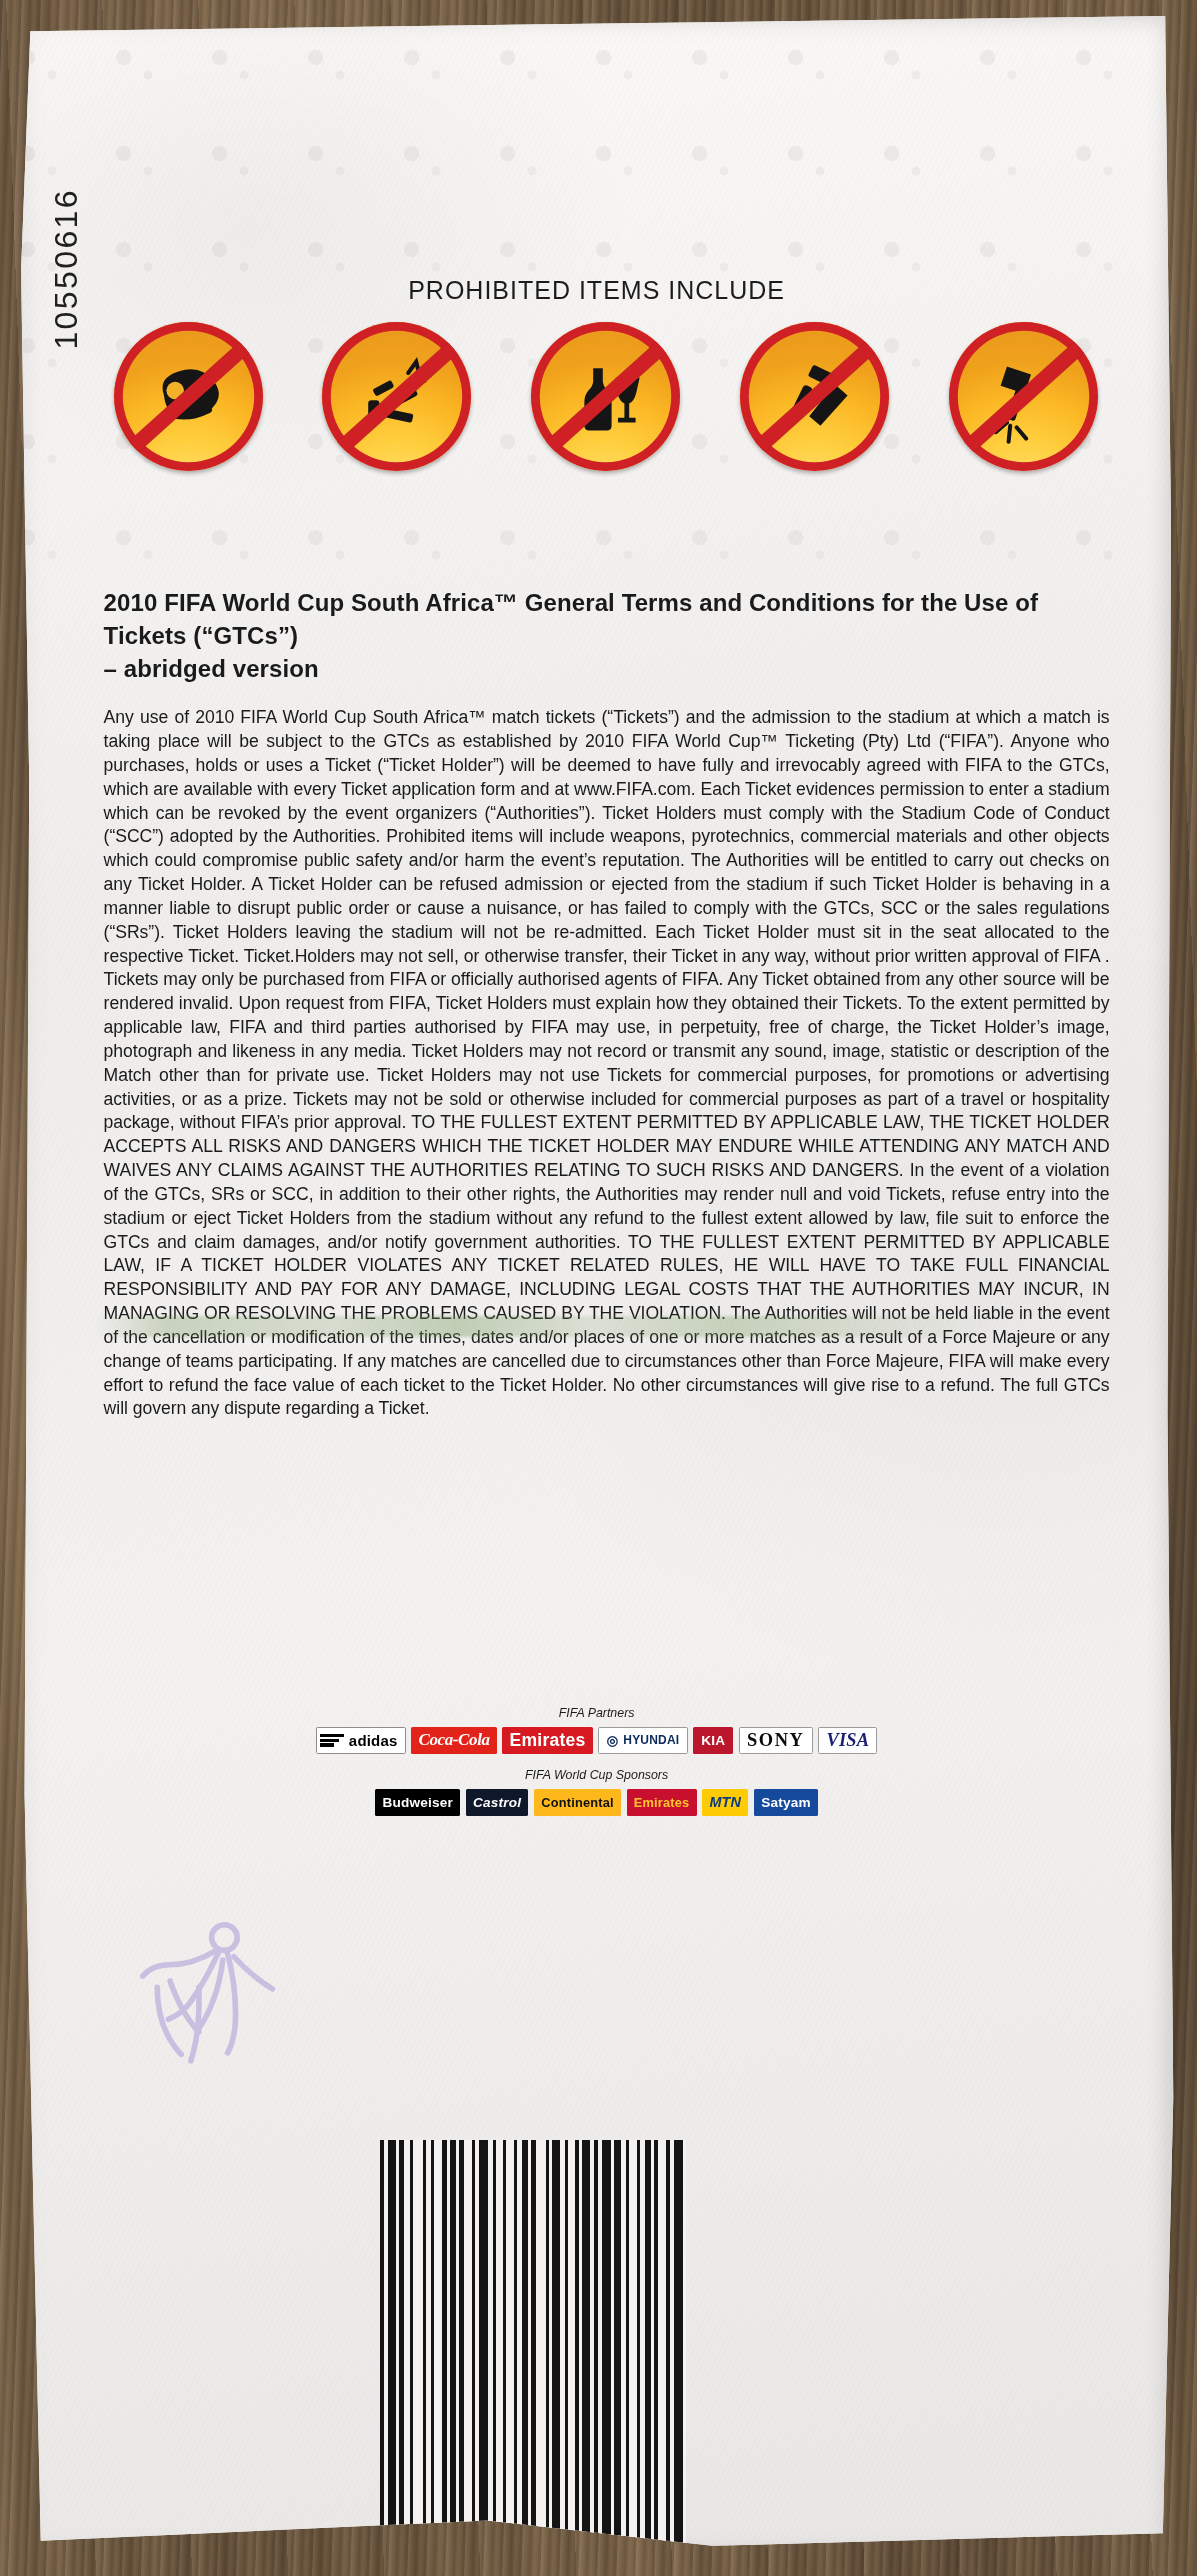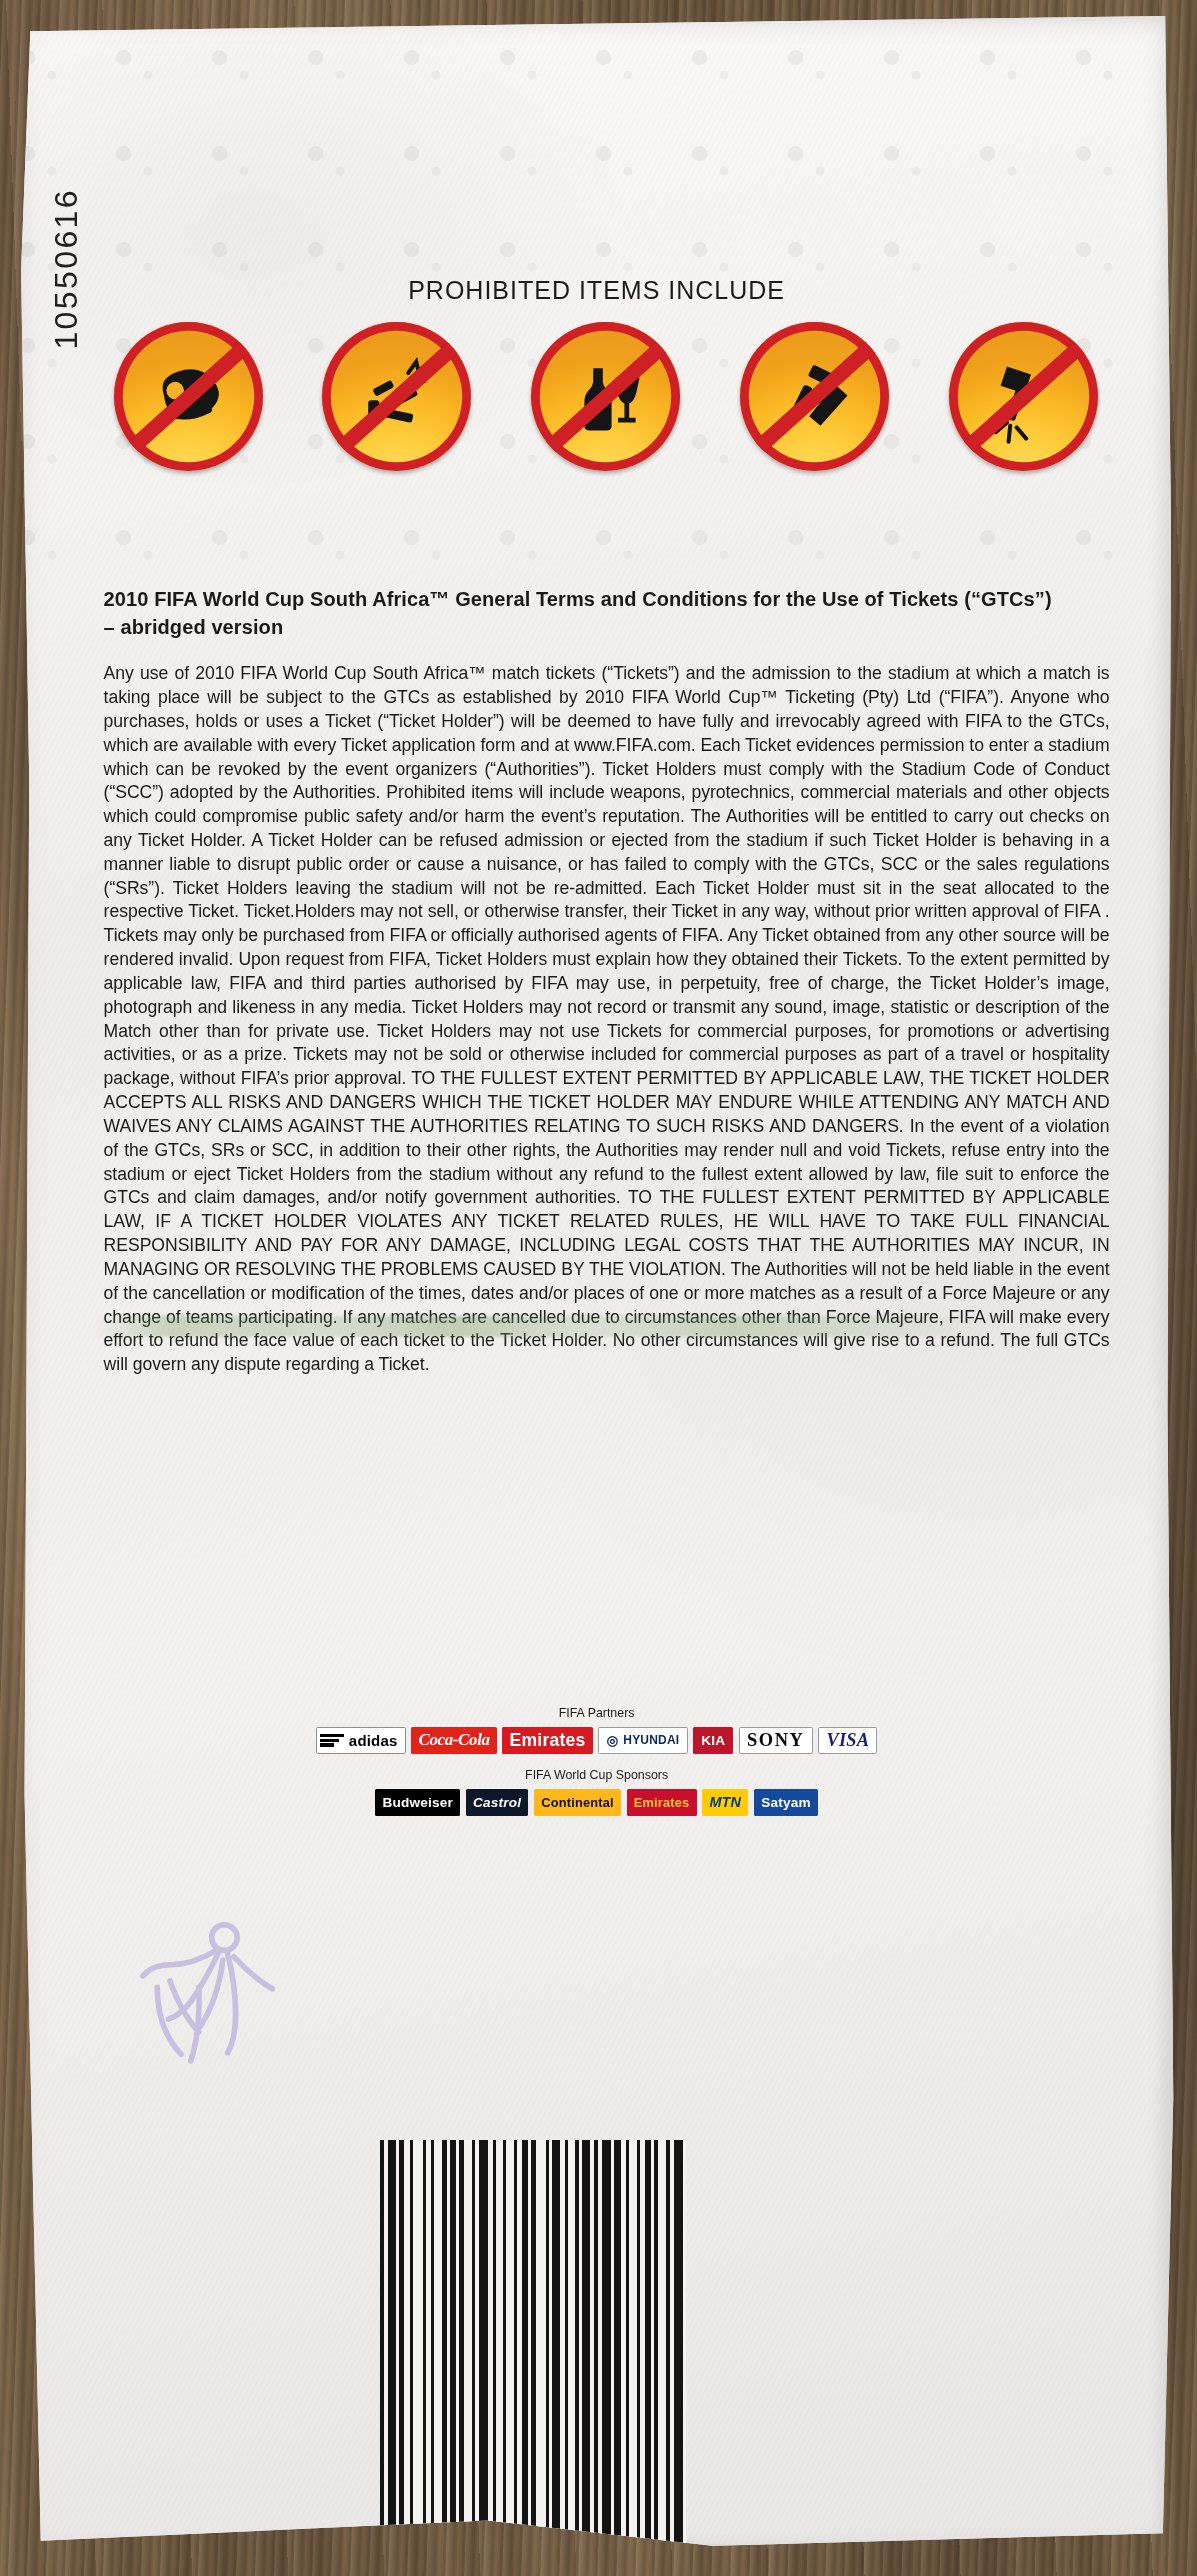--- a/index.html
+++ b/index.html
@@ -147,21 +147,21 @@
 
   
   #terms {
     position: absolute;
     left: 86px;
     top: 570px;
     width: 1006px;
     color: #1a1a1a;
   }
   #terms-heading {
-    font-size: 20px;
+    font-size: 24px;
     font-weight: bold;
     line-height: 1.38;
     margin-bottom: 21px;
     letter-spacing: 0.1px;
   }
   #terms-body {
     font-size: 17.6px;
     line-height: 1.355;
     text-align: justify;
     letter-spacing: -0.04px;
@@ -193,20 +193,21 @@
     text-align: center;
     font-size: 17px;
     color: #1b1b1b;
     margin-bottom: 12.8px;
   }
   .spons-sub {
     text-align: center;
     font-size: 12.4px;
     color: #1b1b1b;
     margin: 14.4px 0 6.4px;
+    font-style: italic;
   }
   .logo-row {
     display: flex;
     justify-content: center;
     align-items: center;
     gap: 5.6px;
   }
   .logo {
     height: 27px;
     display: flex;

